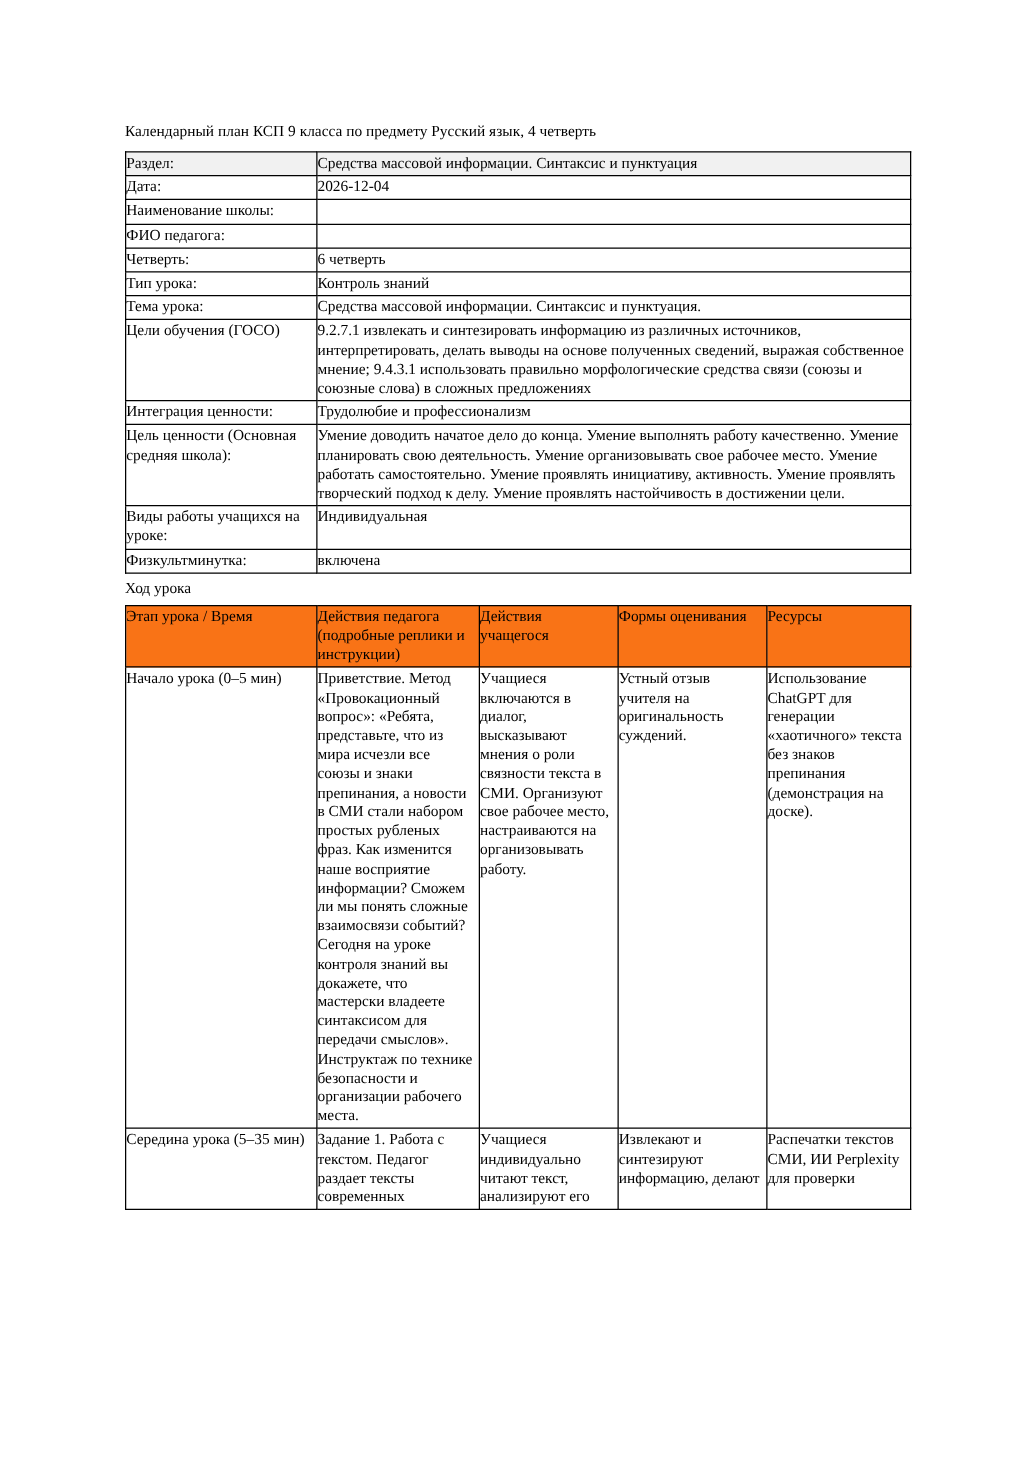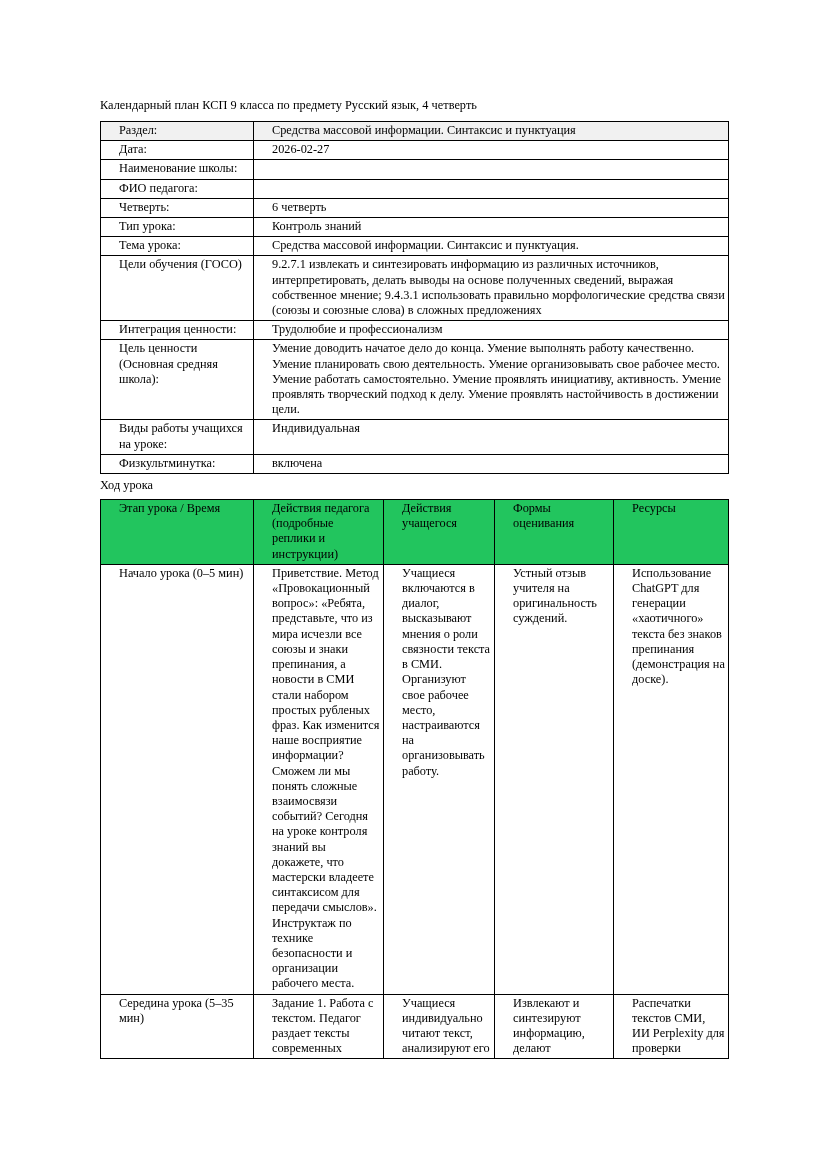--- a/index.html
+++ b/index.html
@@ -45,42 +45,42 @@
   table.doc-table {
     border-collapse: collapse;
     table-layout: fixed;
     width: 628px;
     font-size: 12.3px;
     line-height: 15.2px;
   }
   table.doc-table td,
   table.doc-table th {
     border: 1px solid #000000;
-    padding: 1px 3px 2px 18px;
+    padding: 1px 3px 2px 0;
     vertical-align: top;
     text-align: left;
     font-weight: normal;
     word-wrap: break-word;
     overflow-wrap: break-word;
     hyphens: none;
   }
   
   .info-table col.c-label { width: 153px; }
   .info-table col.c-value { width: 475px; }
   .info-table tr.shaded td { background: #f1f1f1; }
   .info-table td.label { white-space: normal; }
   .info-table td.empty { height: 15.2px; }
 
   
   .flow-table col.c1 { width: 153px; }
   .flow-table col.c2 { width: 130px; }
   .flow-table col.c3 { width: 111px; }
   .flow-table col.c4 { width: 119px; }
   .flow-table col.c5 { width: 115px; }
-  .flow-table thead td { background: #22c55e; }
+  .flow-table thead td { background: #f97316; }
   .flow-table td { vertical-align: top; }
 </style>
 </head>
 <body>
 
 <div class="page">
   <div class="content">
 
     <p class="doc-title">Календарный план КСП 9 класса по предмету Русский язык, 4 четверть</p>
 
@@ -89,21 +89,21 @@
         <col class="c-label">
         <col class="c-value">
       </colgroup>
       <tbody>
         <tr class="shaded">
           <td class="label">Раздел:</td>
           <td class="value">Средства массовой информации. Синтаксис и пунктуация</td>
         </tr>
         <tr>
           <td class="label">Дата:</td>
-          <td class="value">2026-02-27</td>
+          <td class="value">2026-12-04</td>
         </tr>
         <tr>
           <td class="label">Наименование школы:</td>
           <td class="value empty">&nbsp;</td>
         </tr>
         <tr>
           <td class="label">ФИО педагога:</td>
           <td class="value empty">&nbsp;</td>
         </tr>
         <tr>

